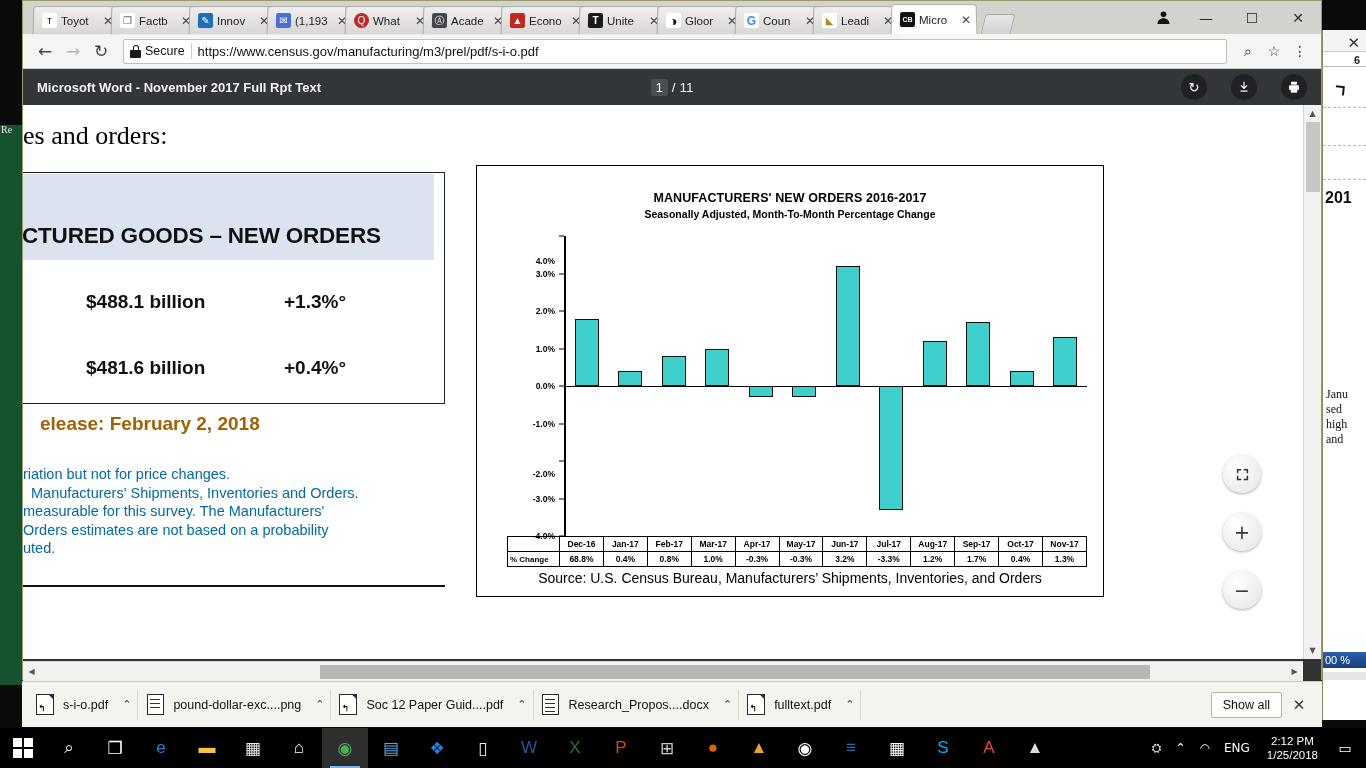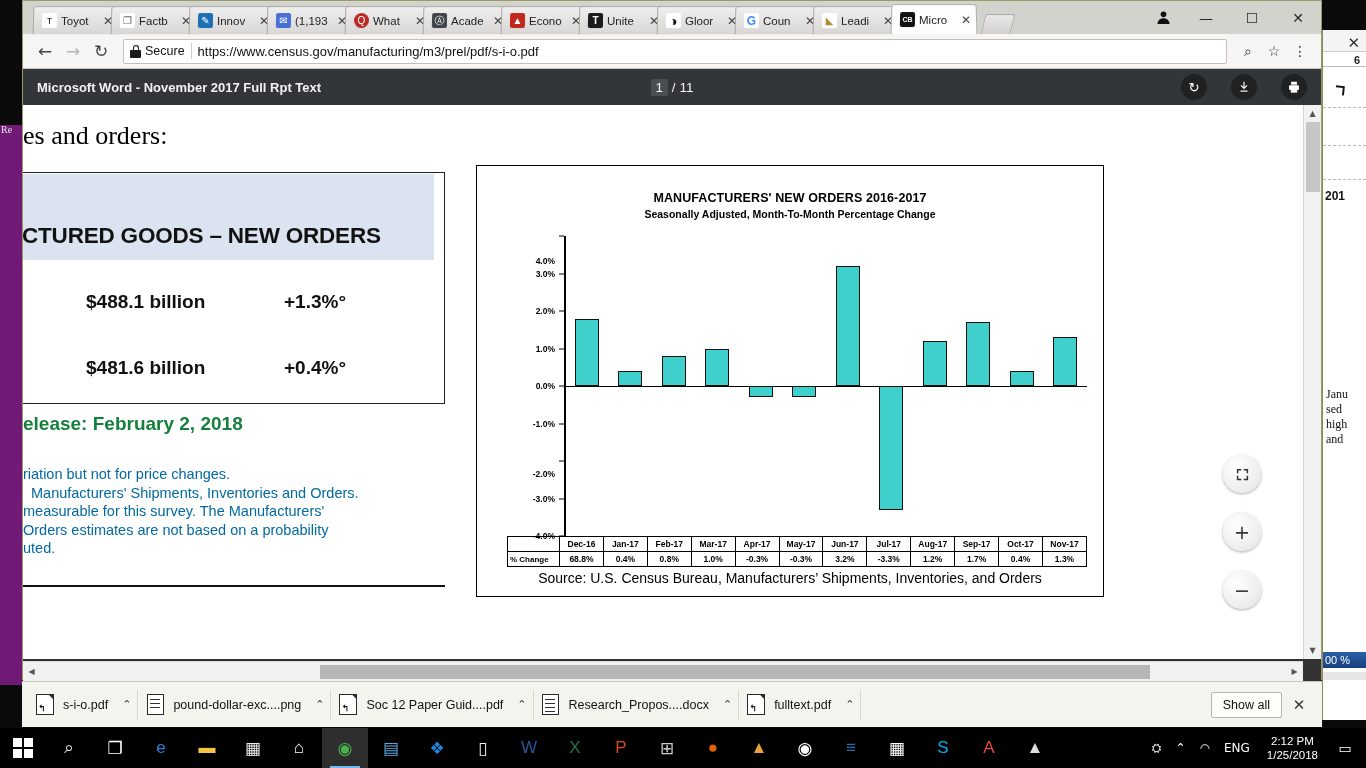--- a/index.html
+++ b/index.html
@@ -8,21 +8,21 @@
     overflow: hidden;
     font-family: "Liberation Sans", sans-serif;
     background: #000;
   }
 
   
   #root { position: relative; width: 1366px; height: 768px; background: #0a0a0a; }
 
   .bg-left-sliver {
     position: absolute; left: 0; top: 125px; width: 22px; height: 560px;
-    background: #701a75; overflow: hidden;
+    background: #14532d; overflow: hidden;
   }
   .bg-left-sliver .frag {
     font-family: "Liberation Serif", serif; font-size: 10px; color: #e8e8e8;
     padding-left: 1px; line-height: 1.0; white-space: nowrap;
   }
 
   .bg-right-window {
     position: absolute; left: 1322px; top: 30px; width: 44px; height: 690px;
     background: #ffffff; border-left: 1px solid #8a8a5a; overflow: hidden;
   }
@@ -36,21 +36,21 @@
   }
   .bg-right-window .rw-chartzone { height: 210px; position: relative; }
   .bg-right-window .rw-dash {
     position: absolute; left: 0; right: 0; border-top: 1px dashed #bbb;
   }
   .bg-right-window .rw-squiggle {
     position: absolute; left: 10px; top: 14px; font-size: 28px; color: #111;
     font-family: "Liberation Serif", serif; transform: rotate(6deg);
   }
   .bg-right-window .rw-year {
-    font-size: 12px; font-weight: bold; color: #111; padding-left: 2px; padding-top: 4px;
+    font-size: 16px; font-weight: bold; color: #111; padding-left: 2px; padding-top: 4px;
   }
   .bg-right-window .rw-text {
     margin-top: 110px; font-family: "Liberation Serif", serif; font-size: 12px;
     color: #111; line-height: 1.25; padding-left: 3px;
   }
   .bg-right-window .rw-zoom {
     position: absolute; bottom: 52px; left: 0; width: 100%;
     background: linear-gradient(#2b5fa8, #18407c); color: #fff;
     font-size: 11px; padding: 2px 0 2px 2px;
   }
@@ -187,22 +187,22 @@
     position: absolute; left: 0px; top: 50px; font-size: 22.5px; font-weight: bold;
     color: #111; letter-spacing: -0.2px; white-space: nowrap;
   }
   .doc-row { position: absolute; font-size: 19px; font-weight: bold; color: #111; }
   .doc-r1a { left: 64px; top: 118px; }
   .doc-r1b { left: 262px; top: 118px; }
   .doc-r2a { left: 64px; top: 184px; }
   .doc-r2b { left: 262px; top: 184px; }
 
   .doc-release {
-    position: absolute; left: 0px; top: 308px; font-size: 19px;
-    font-weight: bold; color: #15803d;
+    position: absolute; left: 17px; top: 308px; font-size: 19px;
+    font-weight: bold; color: #a16207;
   }
   .doc-body {
     position: absolute; left: 0px; top: 360px; width: 420px;
     font-size: 14.5px; color: #0369a1; line-height: 1.28;
   }
   .doc-rule {
     position: absolute; left: -2px; top: 480px; width: 424px; height: 2px; background: #111;
   }
 
   

